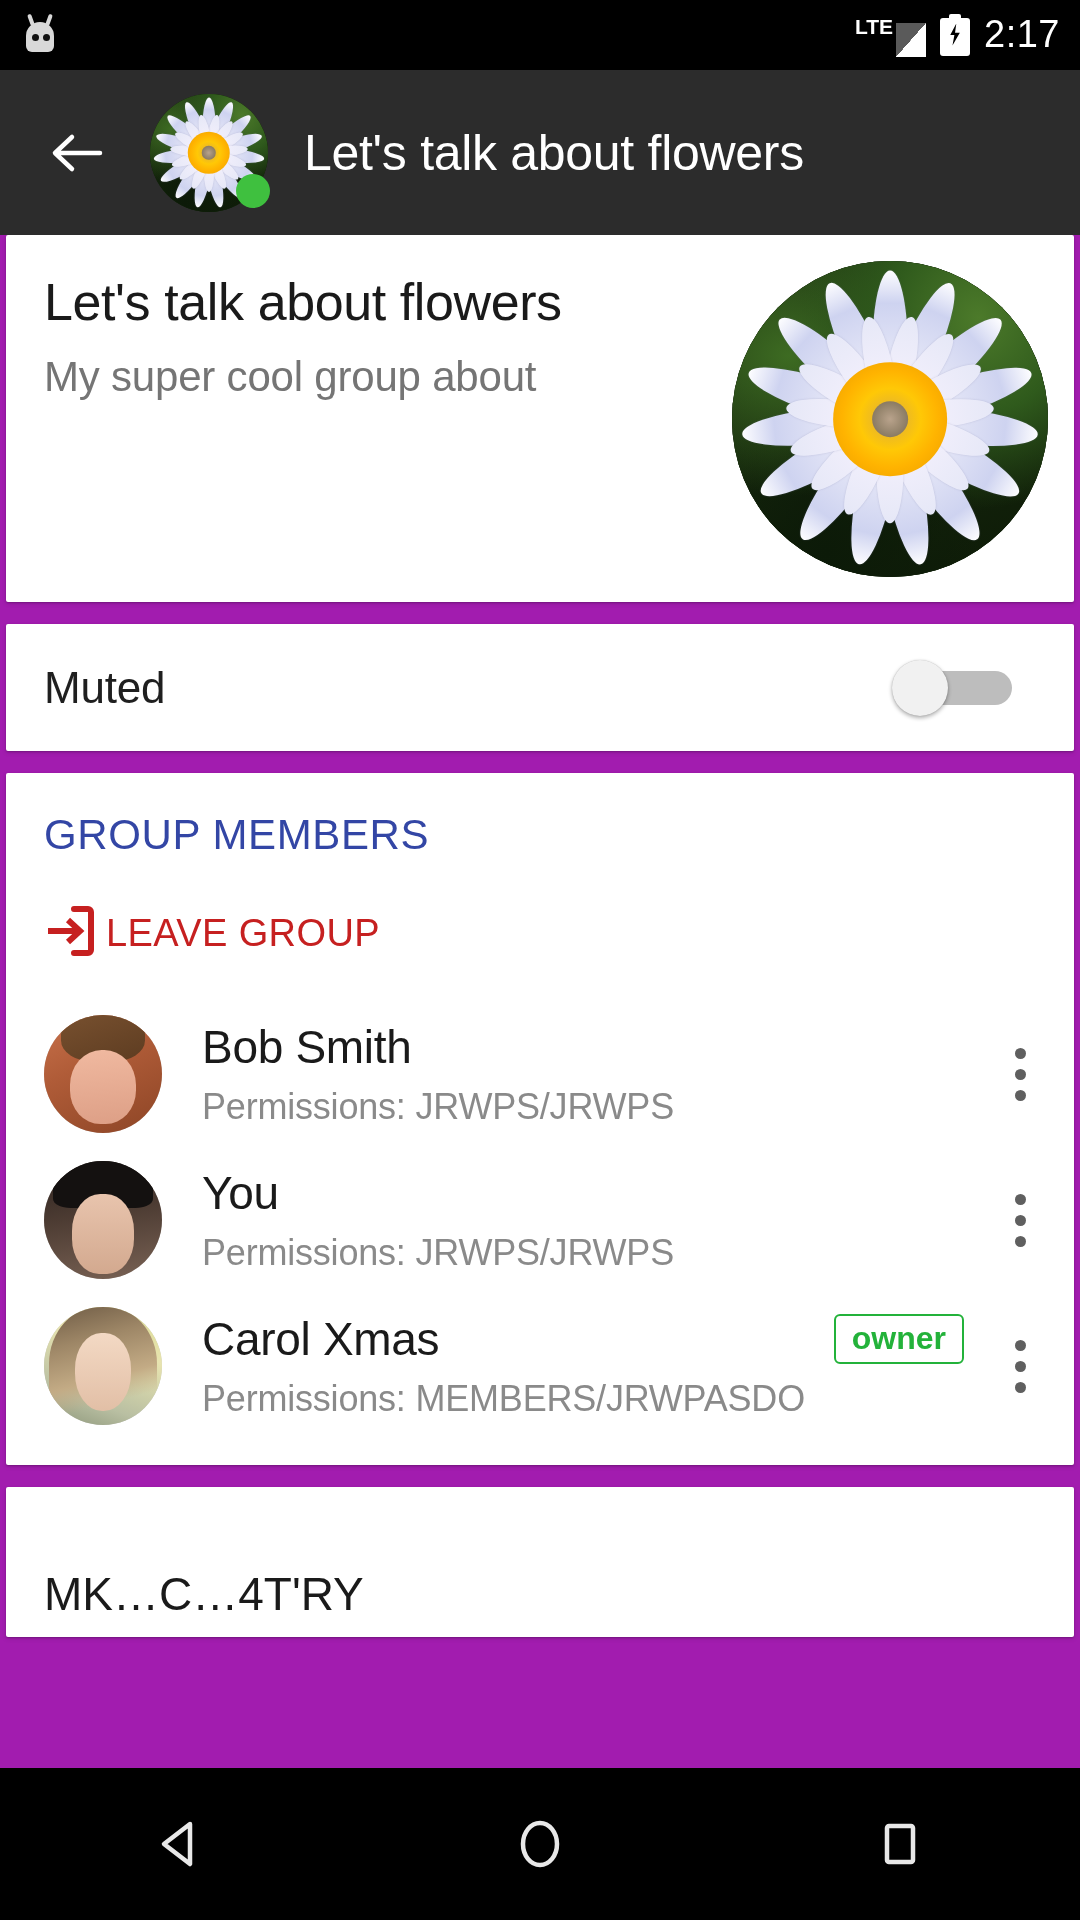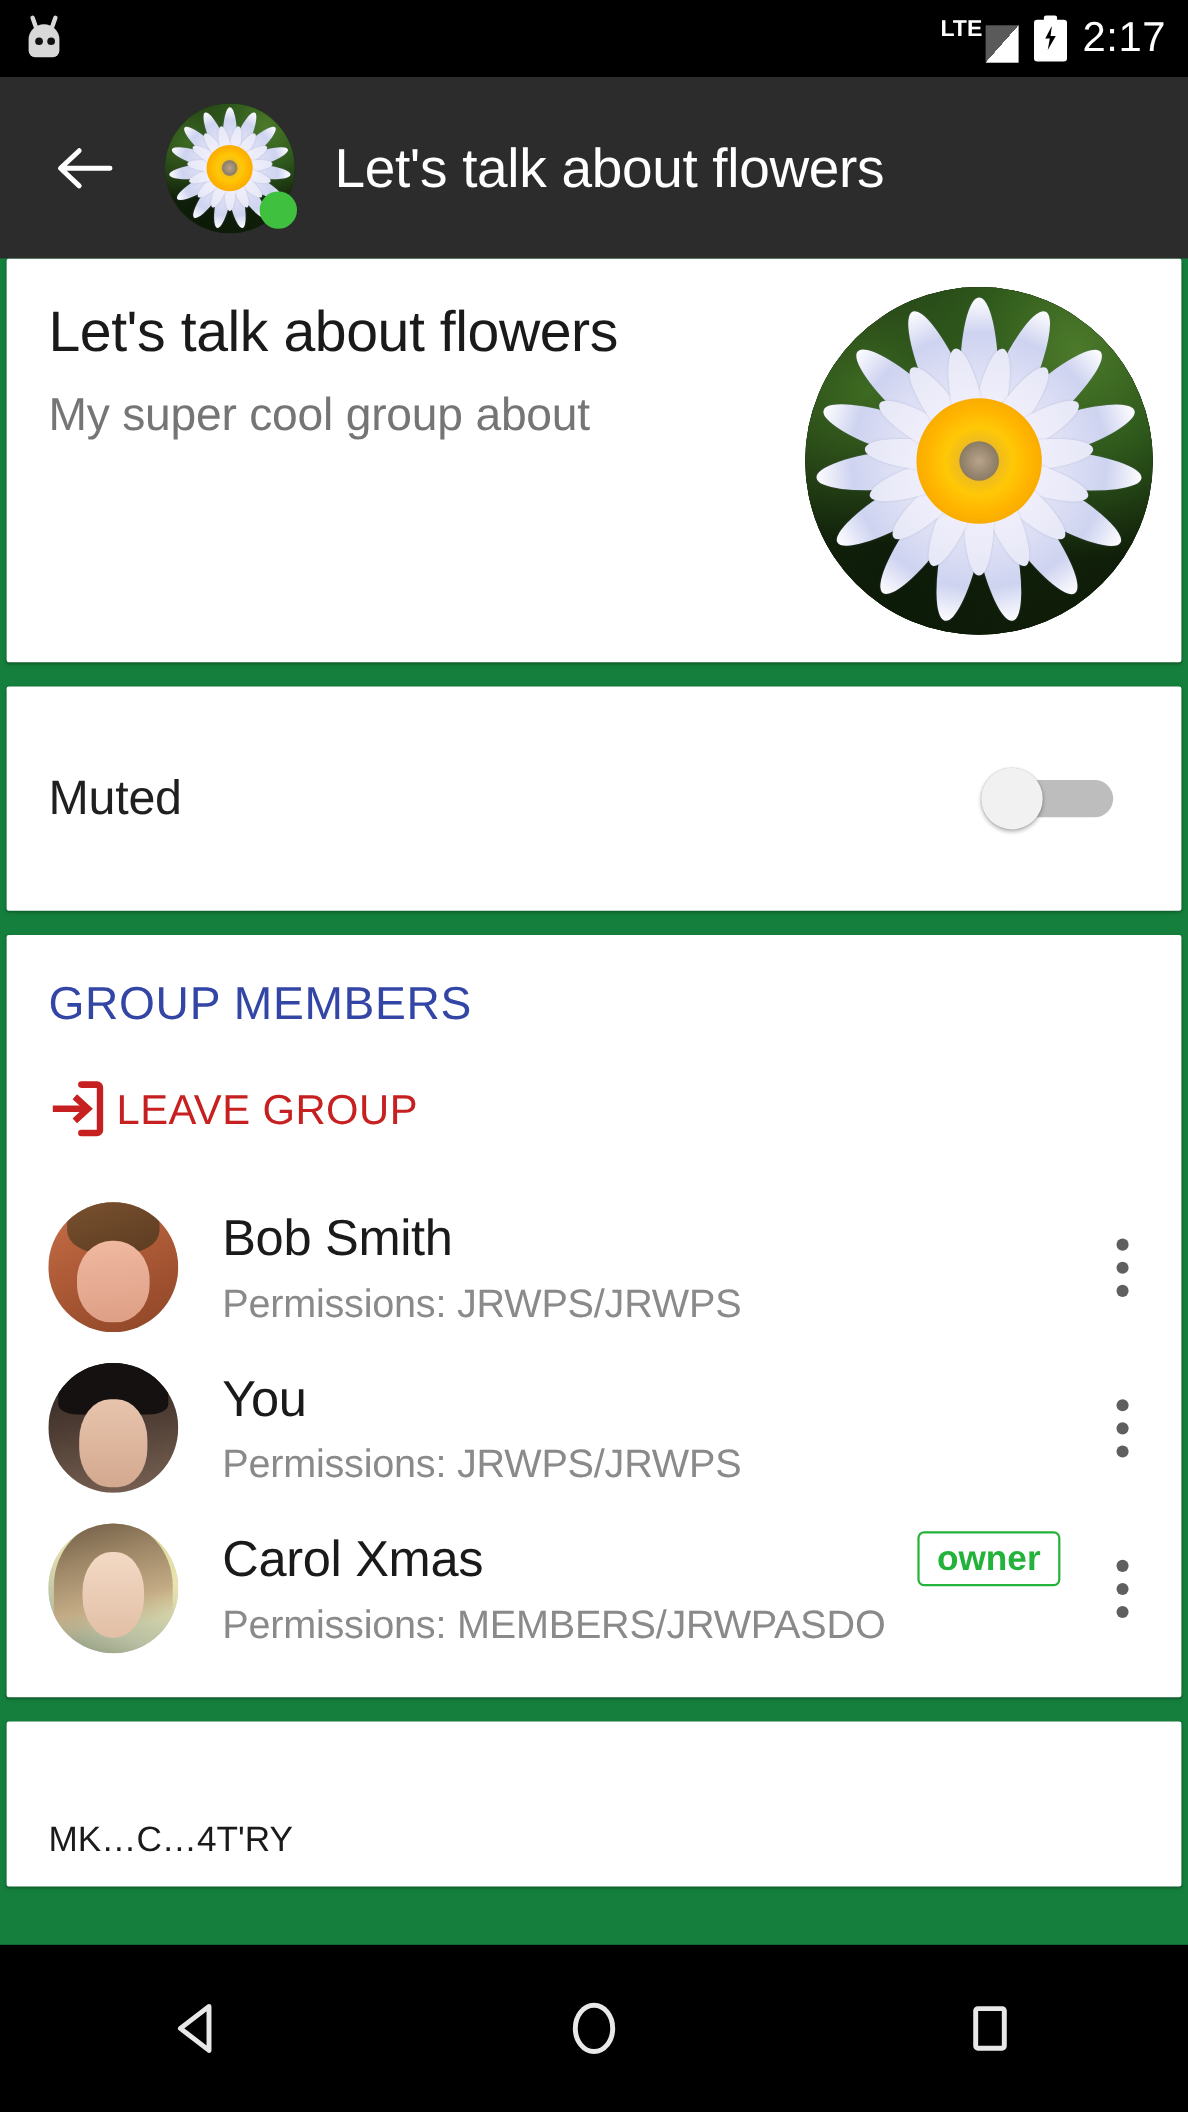--- a/index.html
+++ b/index.html
@@ -2,21 +2,21 @@
 <html><head>
 <meta charset="utf-8">
 <style>
   * { margin:0; padding:0; box-sizing:border-box; }
   html, body {
     width:1080px; height:1920px;
     background:#e8e8e8;
     font-family:"Liberation Sans", sans-serif;
     overflow:hidden;
   }
-  .screen { position:relative; width:1080px; height:1920px; background:#15803d; }
+  .screen { position:relative; width:1080px; height:1920px; background:#a21caf; }
 
   
   .statusbar {
     position:absolute; top:0; left:0; width:1080px; height:70px;
     background:#000; display:flex; align-items:center;
     padding:0 20px 0 22px;
   }
   .sb-left { display:flex; align-items:center; gap:10px; }
   .cm-robot { width:36px; height:42px; position:relative; }
   .cm-robot .head {
@@ -132,21 +132,21 @@
   .hdr-card { display:flex; align-items:flex-start; padding:26px 26px 30px 38px; height:367px; }
   .hdr-texts { flex:1; min-width:0; padding-top:12px; }
   .grp-name { font-size:52px; color:#1a1a1a; letter-spacing:-0.4px; line-height:1.12; }
   .grp-topic { font-size:42px; color:#757575; margin-top:22px; letter-spacing:-0.2px; }
   .hdr-avatar {
     width:316px; height:316px; border-radius:50%; overflow:hidden; flex:0 0 auto;
     background:#17270f;
   }
 
   
-  .muted-card { display:flex; align-items:center; justify-content:space-between; height:204px; padding:0 38px; }
+  .muted-card { display:flex; align-items:center; justify-content:space-between; height:127px; padding:0 38px; }
   .muted-label { font-size:44px; color:#1f1f1f; letter-spacing:-0.2px; }
   .switch { position:relative; width:120px; height:56px; margin-right:24px; cursor:pointer; }
   .switch .track {
     position:absolute; right:0; top:11px; width:100px; height:34px;
     background:#bdbdbd; border-radius:17px;
   }
   .switch .knob {
     position:absolute; left:0; top:0; width:56px; height:56px; border-radius:50%;
     background:#f1f1f1; box-shadow:0 2px 4px rgba(0,0,0,0.32), 0 0 1px rgba(0,0,0,0.25);
   }
@@ -177,21 +177,21 @@
     border:2px solid #23b23a; color:#23b23a; border-radius:6px;
     font-size:32px; padding:6px 16px 8px 16px; line-height:1;font-weight:bold;
   }
   .m-perm { font-size:36px; color:#8a8a8a; margin-top:12px; letter-spacing:-0.2px; }
   .kebab { width:56px; flex:0 0 auto; display:flex; flex-direction:column; align-items:center; gap:10px; cursor:pointer; }
   .kebab span { width:11px; height:11px; border-radius:50%; background:#5f5f5f; display:block; }
 
   
   .addr-card { display:flex; align-items:center; justify-content:space-between; padding:64px 38px 0 38px; height:150px; }
   .addr-label { font-size:46px; color:#1a1a1a; }
-  .addr-value { font-size:32px; color:#1a1a1a; white-space:nowrap; overflow:hidden; }
+  .addr-value { font-size:46px; color:#1a1a1a; white-space:nowrap; overflow:hidden; }
 
   
   .navbar {
     position:absolute; bottom:0; left:0; width:1080px; height:152px;
     background:#000; display:flex; align-items:center; justify-content:space-around;
   }
   .nav-btn { width:120px; height:100px; display:flex; align-items:center; justify-content:center; cursor:pointer; }
 
   
   .ph { width:100%; height:100%; position:relative; }

